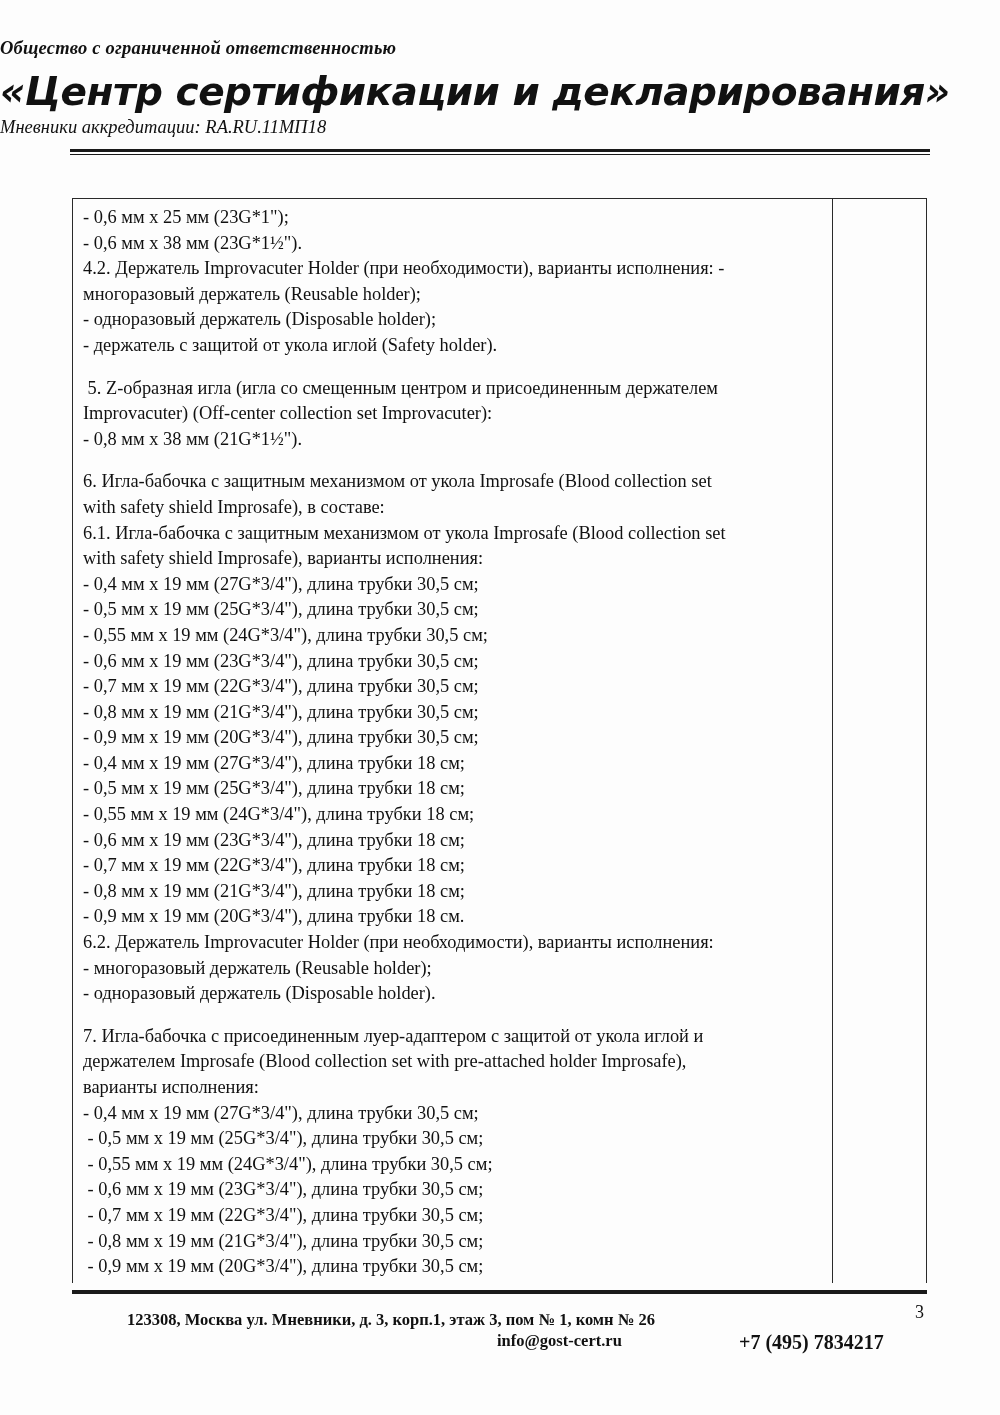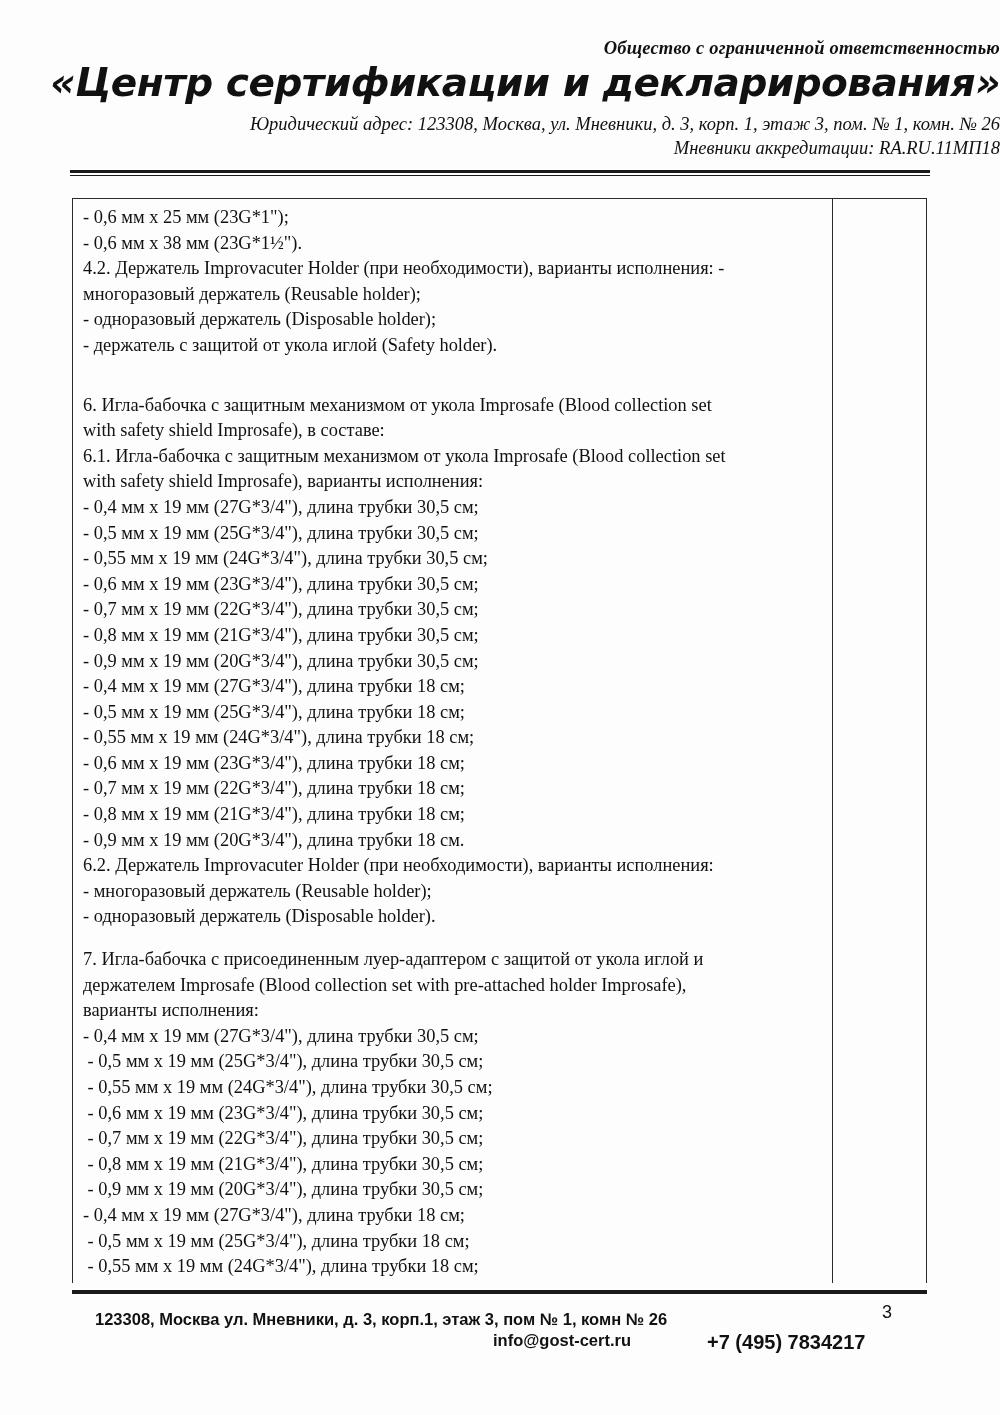--- a/index.html
+++ b/index.html
@@ -17,36 +17,36 @@
   }
   .page {
     position: relative;
     width: 1000px;
     height: 1415px;
     background: #fdfdfd;
   }
 
   
   .header {
-    text-align: right;
+    text-align: left;
     padding-top: 38px;
   }
   .org-type {
     font-style: italic;
     font-weight: bold;
     font-size: 18.5px;
     letter-spacing: 0.2px;
   }
   .org-name {
     font-family: "DejaVu Sans", sans-serif;
     font-weight: bold;
     font-style: italic;
     font-size: 39px;
     letter-spacing: -0.5px;
-    margin-top: 1px;
+    margin-top: 10px;
     white-space: nowrap;
   }
   .addr-line {
     font-style: italic;
     font-size: 18.5px;
     margin-top: 9px;
   }
   .attest-line {
     font-style: italic;
     font-size: 18.5px;
@@ -110,42 +110,42 @@
     height: 4px;
     background: #1a1a1a;
   }
 
   
   .footer {
     position: absolute;
     left: 0;
     top: 1300px;
     width: 964px;
-    font-family: Liberation Sans, sans-serif;
+    font-family: Liberation Serif, serif;
+    padding-left: 32px;
   }
   .footer-inner {
     position: relative;
     margin: 0 72px;
     height: 90px;
   }
   .f-addr {
     position: absolute;
     left: 23px;
     top: 8px;
     font-size: 16.5px;
     font-weight: bold;
     line-height: 23px;
   }
   .f-email {
     position: absolute;
     left: 393px;
     top: 31px;
     font-size: 16.5px;
     font-weight: bold;
-    margin-left: 28px;
   }
   .f-phone {
     position: absolute;
     left: 635px;
     top: 31px;
     font-size: 20px;
     font-weight: bold;
   }
   .page-num {
     position: absolute;
@@ -155,34 +155,36 @@
   }
 </style>
 </head>
 <body>
 
 <div class="page">
 
   <div class="header">
     <div class="org-type">Общество с ограниченной ответственностью</div>
     <div class="org-name">«Центр сертификации и декларирования»</div>
-    <div class="addr-line">Юридический адрес: 123308, Москва, ул. Мневники, д. 3, корп. 1, этаж 3, пом. № 1, комн. № 26</div>
     <div class="attest-line">Мневники аккредитации: RA.RU.11МП18</div>
   </div>
   <div class="rule-thick"></div>
 
   <div class="frame">
     <div class="col-main">
       <div class="txt para">- 0,6 мм х 25 мм (23G*1");
 - 0,6 мм х 38 мм (23G*1½").
 4.2. Держатель Improvacuter Holder (при необходимости), варианты исполнения: -
 многоразовый держатель (Reusable holder);
 - одноразовый держатель (Disposable holder);
 - держатель с защитой от укола иглой (Safety holder).</div>
       <div class="gap"></div>
+      <div class="txt para"> 5. Z-образная игла (игла со смещенным центром и присоединенным держателем
+Improvacuter) (Off-center collection set Improvacuter):
+- 0,8 мм х 38 мм (21G*1½").</div>
       <div class="gap"></div>
       <div class="txt para">6. Игла-бабочка с защитным механизмом от укола Improsafe (Blood collection set
 with safety shield Improsafe), в составе:
 6.1. Игла-бабочка с защитным механизмом от укола Improsafe (Blood collection set
 with safety shield Improsafe), варианты исполнения:
 - 0,4 мм х 19 мм (27G*3/4"), длина трубки 30,5 см;
 - 0,5 мм х 19 мм (25G*3/4"), длина трубки 30,5 см;
 - 0,55 мм х 19 мм (24G*3/4"), длина трубки 30,5 см;
 - 0,6 мм х 19 мм (23G*3/4"), длина трубки 30,5 см;
 - 0,7 мм х 19 мм (22G*3/4"), длина трубки 30,5 см;

